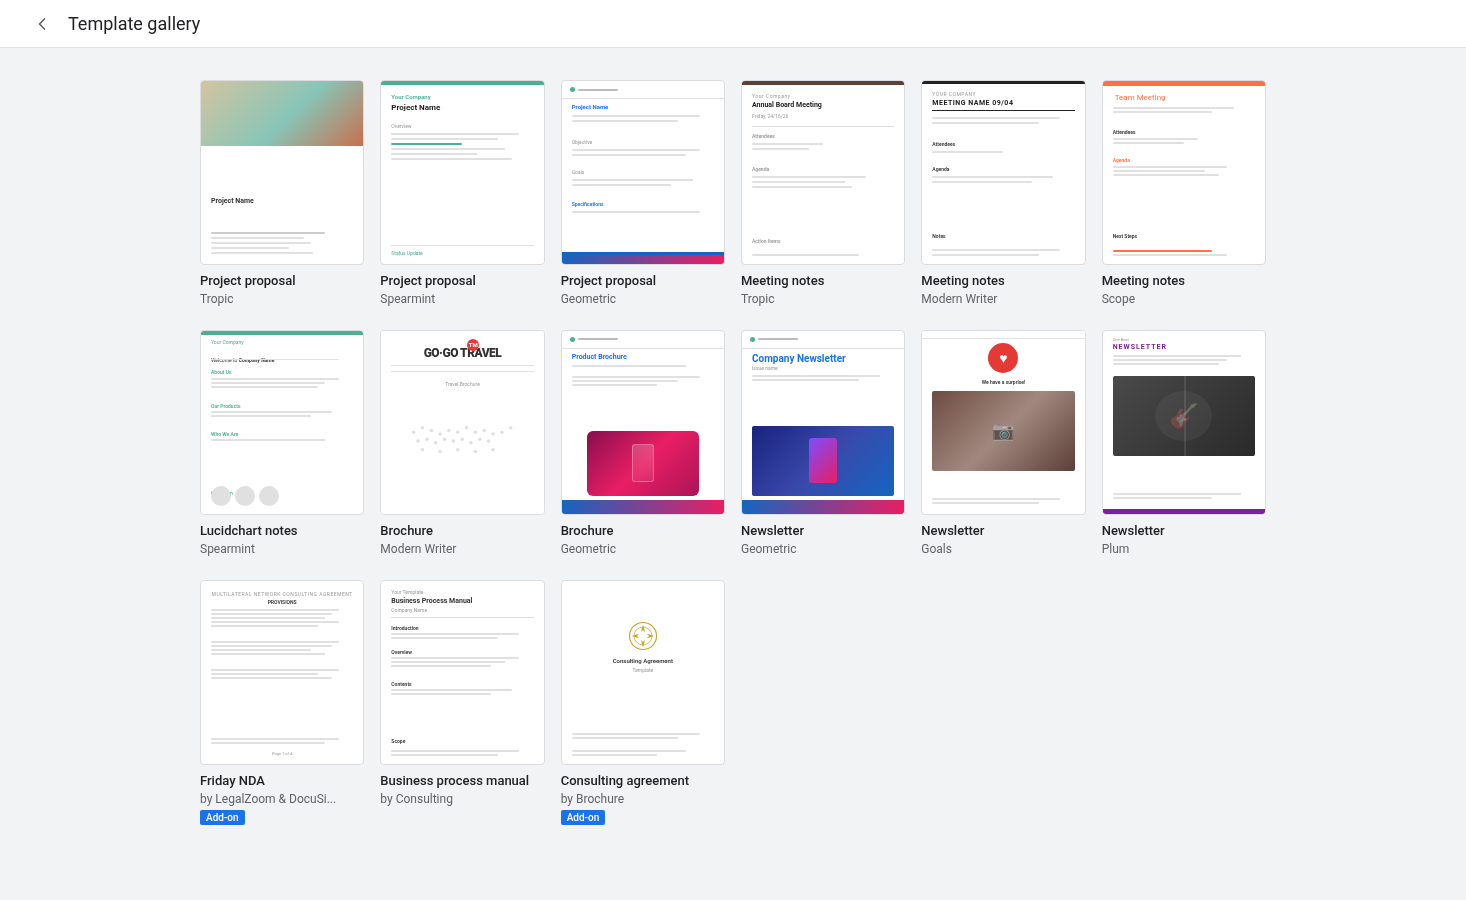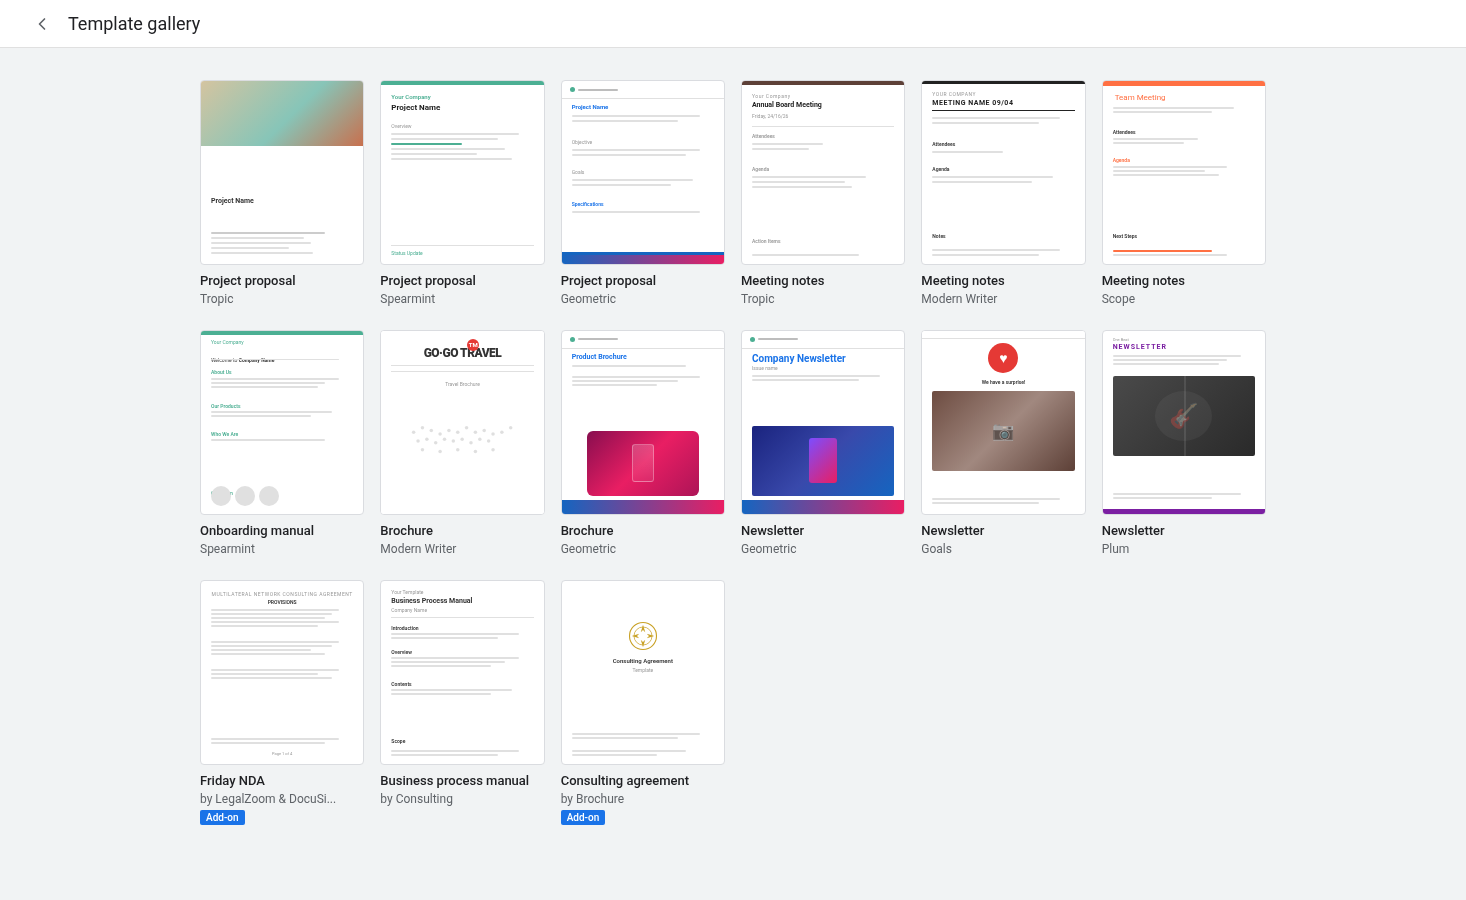--- a/index.html
+++ b/index.html
@@ -374,21 +374,21 @@
             <div style="height:2px;background:#e0e0e0;border-radius:1px;width:80%;"></div>
           </div>
           <div style="position:absolute;bottom:18px;left:10px;font-size:5px;color:#4caf93;font-weight:600;">Our Team</div>
           <div style="position:absolute;bottom:8px;left:10px;right:10px;display:flex;flex-direction:row;gap:4px;">
             <div style="width:20px;height:20px;background:#e0e0e0;border-radius:50%;"></div>
             <div style="width:20px;height:20px;background:#e0e0e0;border-radius:50%;"></div>
             <div style="width:20px;height:20px;background:#e0e0e0;border-radius:50%;"></div>
           </div>
         </div>
       </div>
-      <div class="template-name">Onboarding manual</div>
+      <div class="template-name">Lucidchart notes</div>
       <div class="template-sub">Spearmint</div>
     </div>
 
     <div class="template-item">
       <div class="template-thumb">
         <div class="thumb-inner" style="background:#fff;">
           <div style="position:absolute;top:15px;left:50%;transform:translateX(-50%);font-size:12px;font-weight:900;color:#333;white-space:nowrap;letter-spacing:-0.5px;">GO·GO TRAVEL</div>
           <div style="position:absolute;top:8px;left:53%;width:12px;height:12px;background:#e53935;border-radius:50%;display:flex;align-items:center;justify-content:center;font-size:6px;color:#fff;font-weight:700;">TM</div>
           <div style="position:absolute;top:34px;left:10px;right:10px;height:1px;background:#e0e0e0;"></div>
           <div style="position:absolute;top:40px;left:10px;right:10px;height:1px;background:#e0e0e0;"></div>

